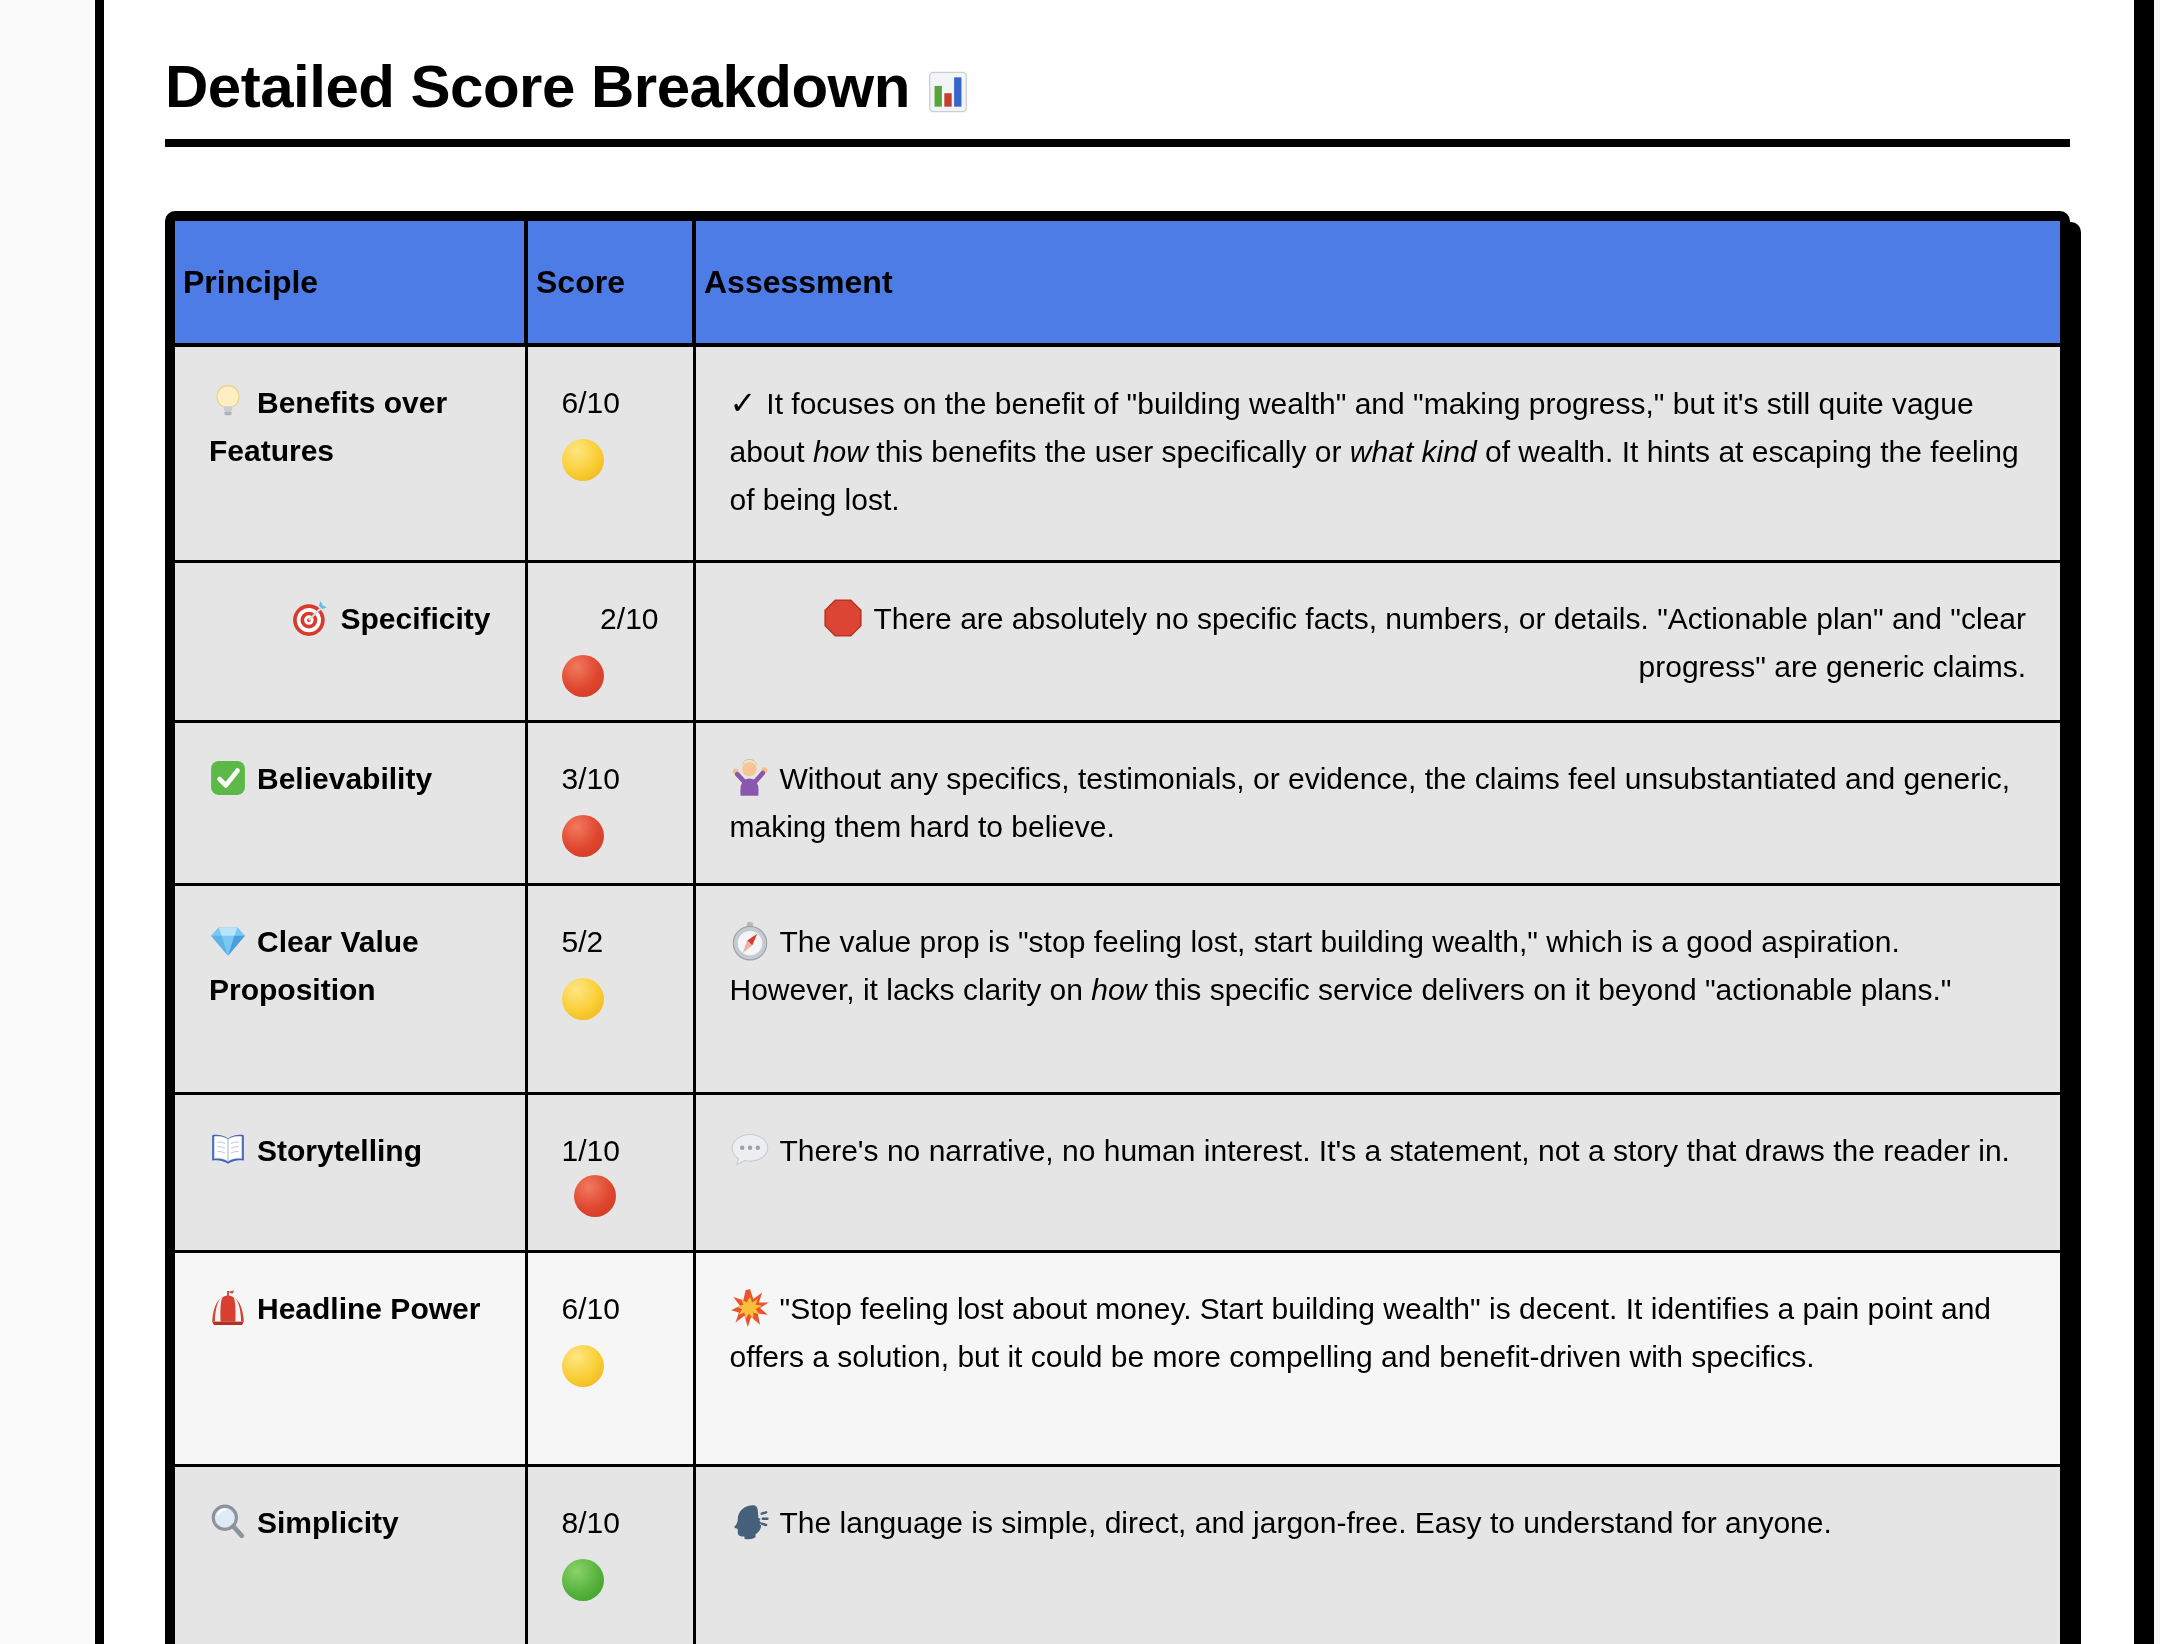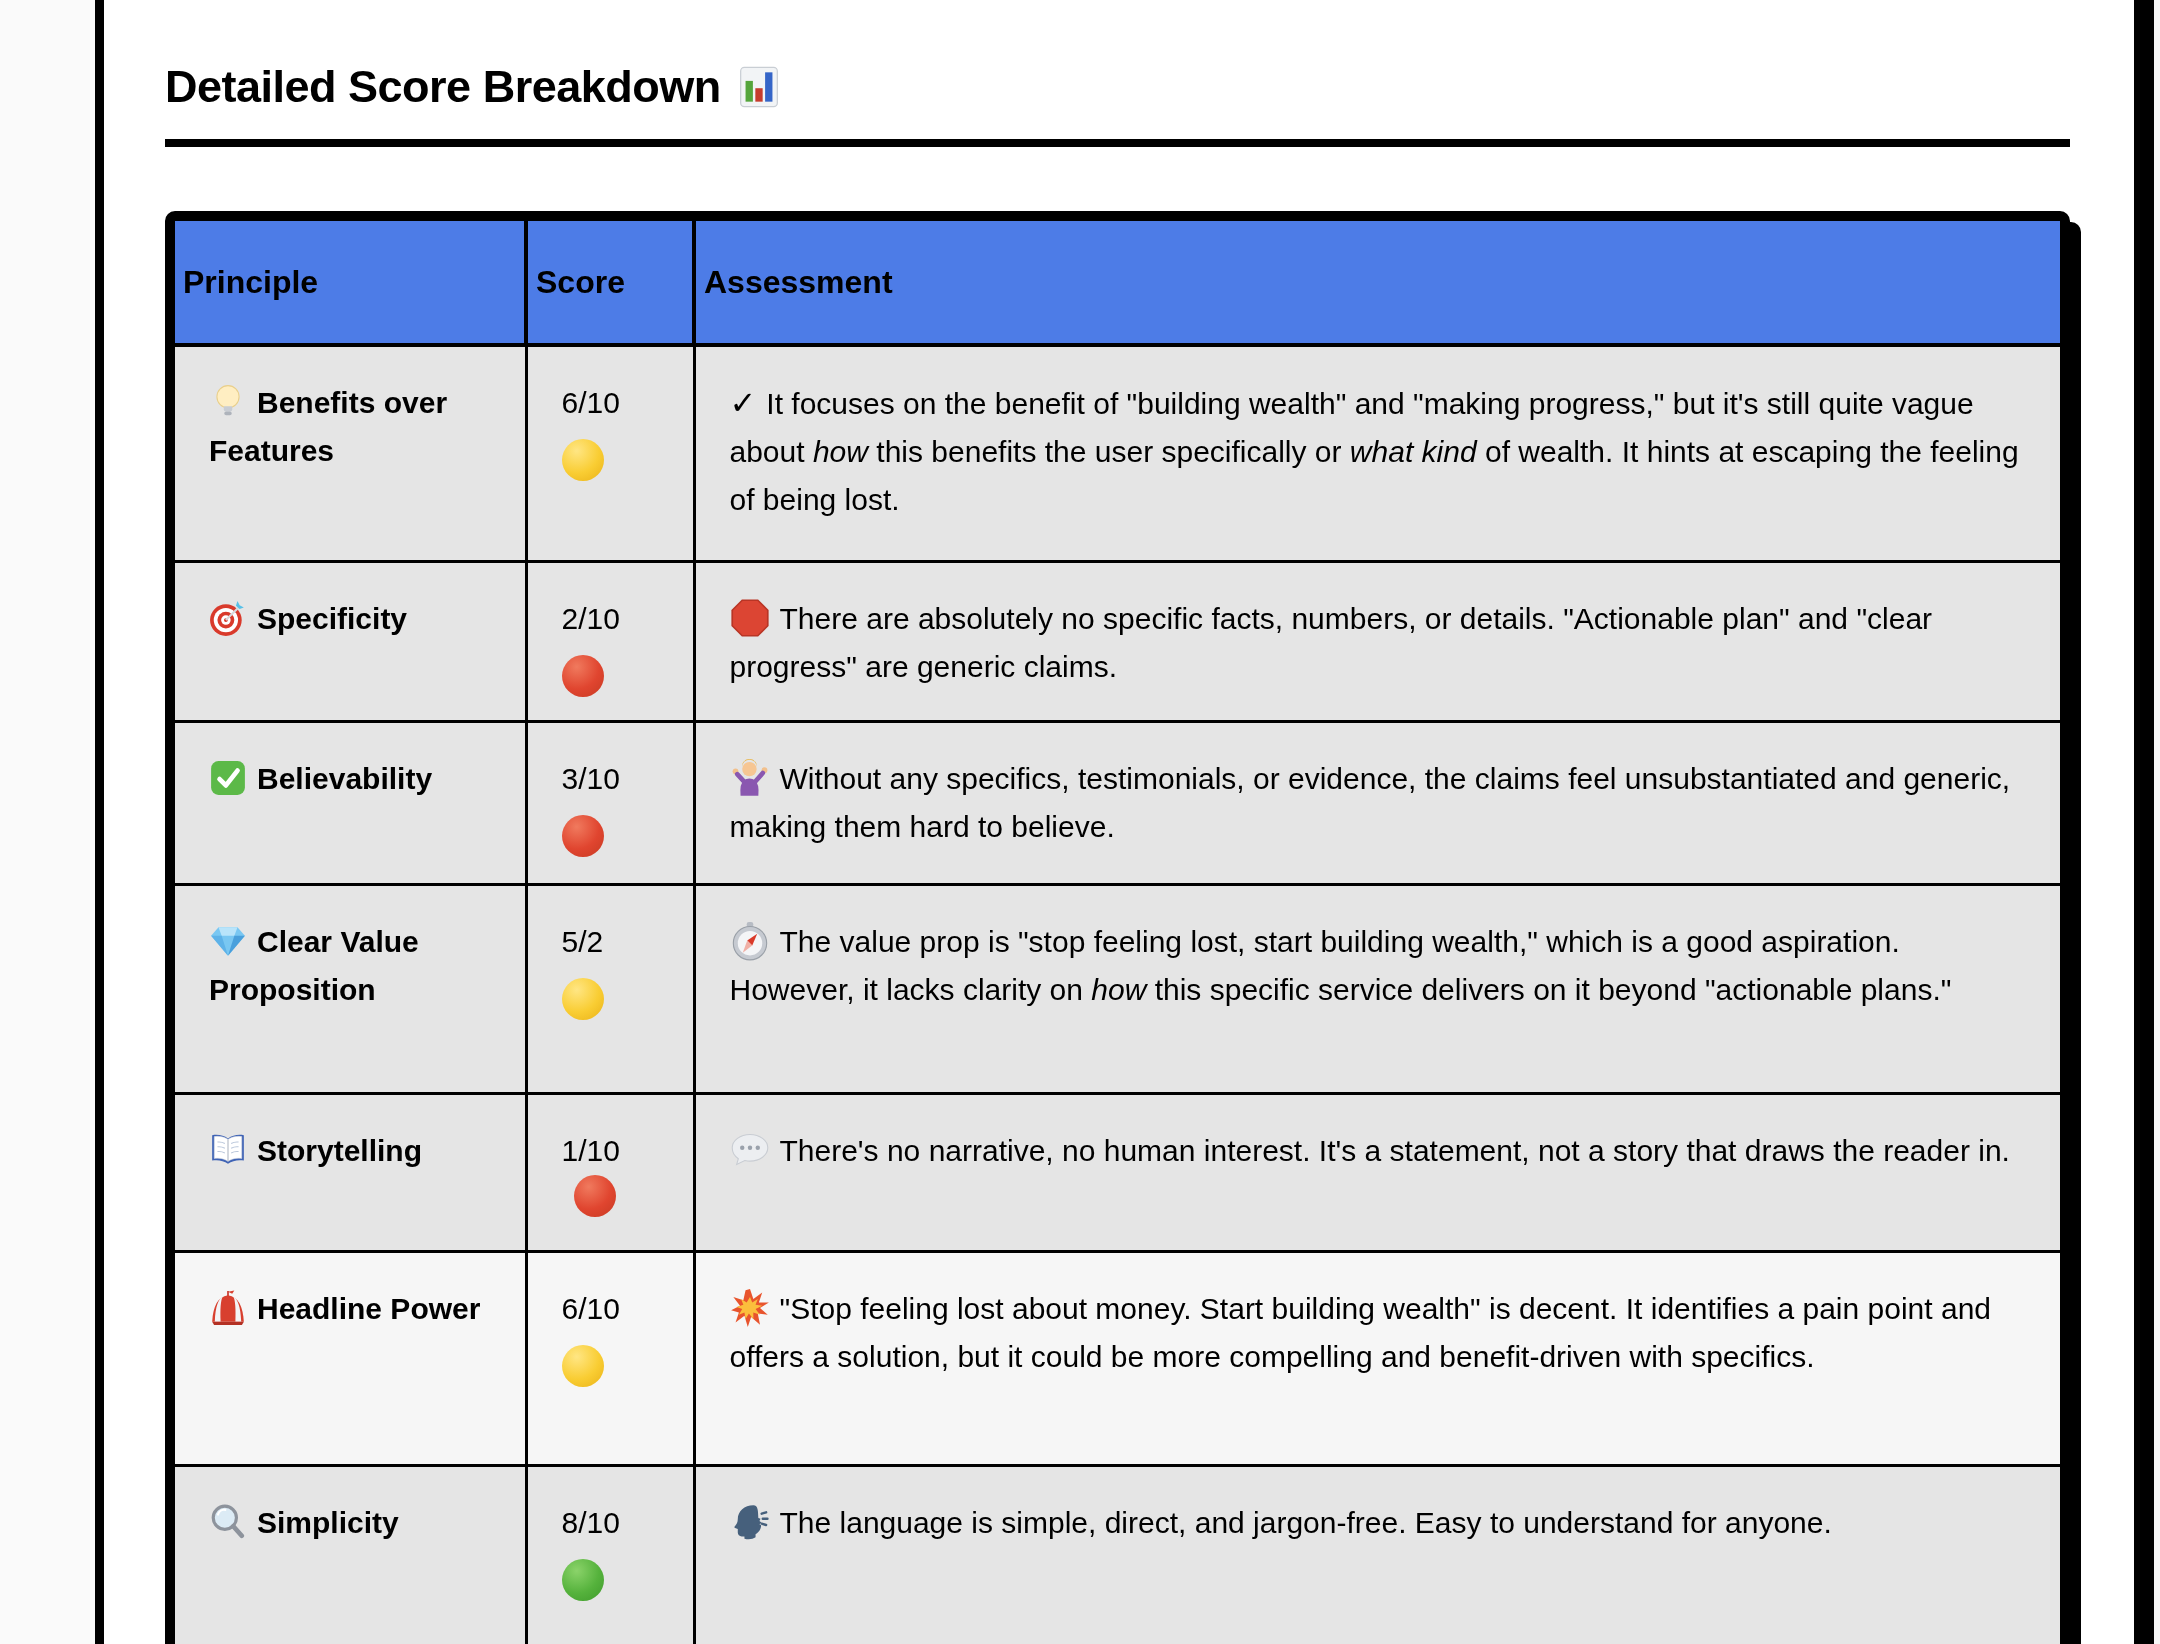--- a/index.html
+++ b/index.html
@@ -11,21 +11,21 @@
   }
   .stage{position:relative;width:2160px;height:1644px;overflow:hidden;}
   .strip-left{position:absolute;left:0;top:0;width:95px;height:100%;background:#fafafa;}
   .edge-left{position:absolute;left:95px;top:0;width:9px;height:100%;background:#000;}
   .page{position:absolute;left:104px;top:0;width:2030px;height:100%;background:#fff;}
   .edge-right{position:absolute;left:2134px;top:0;width:20px;height:100%;background:#000;}
   .strip-right{position:absolute;left:2154px;top:0;width:6px;height:100%;background:#f7f7f7;}
 
   .title{
     position:absolute;left:61px;top:60px;margin:0;
-    font-size:45px;line-height:54px;font-weight:700;letter-spacing:-0.5px;
+    font-size:60px;line-height:54px;font-weight:700;letter-spacing:-0.5px;
     white-space:nowrap;
   }
   .title .icon{margin-left:16px;}
   .title .icon svg{width:44px;height:44px;vertical-align:-7px;}
 
   .rule{position:absolute;left:61px;top:139px;width:1905px;height:8px;background:#000;}
 
   .tablewrap{
     position:absolute;left:61px;top:211px;width:1905px;
     box-sizing:border-box;
@@ -48,21 +48,21 @@
     padding:32px 34px 20px 34px;
     font-size:30px;line-height:48px;
     background:#e5e5e5;
   }
   tr>*:first-child{border-left:0;}
   tr>*:last-child{border-right:0;}
   thead th{border-top:0;padding-left:8px;}
   tbody tr:last-child td{border-bottom:0;}
 
   tbody tr:nth-child(1){height:216px;}
-  tbody tr:nth-child(2){height:160px;}
+  tbody tr:nth-child(2){height:160px;text-align:right;}
   tbody tr:nth-child(3){height:163px;margin-left:27px;}
   tbody tr:nth-child(4){height:209px;}
   tbody tr:nth-child(5){height:158px;margin-left:8px;}
   tbody tr:nth-child(6){height:214px;}
   tbody tr:nth-child(7){height:200px;}
   tbody tr.highlighted td{background:var(--hl-bg,#f6f6f6);}
 
   .principle-label{font-weight:700;}
   .cell-icon{display:inline-block;}
   .cell-icon svg{width:38px;height:38px;vertical-align:-8px;}

